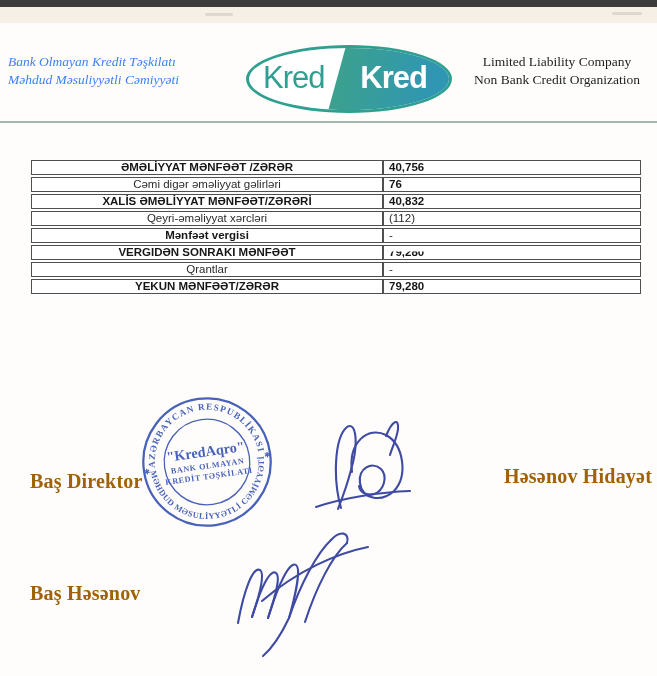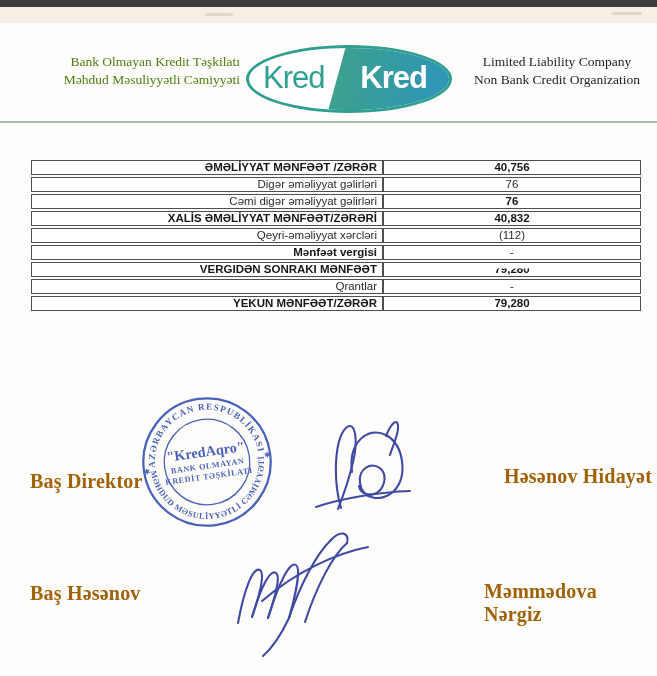--- a/index.html
+++ b/index.html
@@ -5,22 +5,22 @@
   html,body{margin:0;padding:0;}
   body{font-family:"Liberation Serif", serif; background:#ffffff;}
   #doc{position:relative;width:657px;height:676px;background:#fefdfb;overflow:hidden;}
 
   
   .top-bar{position:absolute;left:0;top:0;width:657px;height:7px;background:#3c3c3c;}
   .cream-band{position:absolute;left:0;top:7px;width:657px;height:16px;background:#f5efe6;}
   .smudge{position:absolute;height:3px;background:#d8d2c6;border-radius:2px;opacity:.8;}
 
   
-  .org-left{position:absolute;left:8px;top:53px;width:232px;text-align:right;
-            font-size:13.5px;line-height:17.5px;color:#4d7c0f;}
+  .org-left{position:absolute;left:8px;top:53px;width:232px;text-align:left;
+            font-size:13.5px;line-height:17.5px;color:#3b82f6;font-style:italic;}
   .org-right{position:absolute;left:460px;top:53px;width:194px;text-align:center;
             font-size:13.5px;line-height:17.5px;color:#1e1e1e;}
 
   
   .logo{position:absolute;left:246px;top:45px;width:200px;height:62px;
         border:3px solid #2f9f90;border-radius:50%;background:#fff;overflow:hidden;}
   .logo .grad{position:absolute;top:-2px;bottom:-2px;right:-2px;left:0;
         background:linear-gradient(100deg,#46a96f 5%,#2f96b4 90%);
         clip-path:polygon(48% 0,100% 0,100% 100%,39% 100%);}
   .logo .t1{position:absolute;left:14px;top:50%;transform:translateY(-54%);
@@ -29,22 +29,22 @@
   .logo .t2{position:absolute;right:22px;top:50%;transform:translateY(-54%);
         font-family:"Liberation Sans",sans-serif;font-weight:bold;font-size:31px;
         letter-spacing:-1px;color:#ffffff;}
 
   .rule{position:absolute;left:0;top:121px;width:657px;height:2px;background:#a3b9ad;}
 
   
   .fin-table{position:absolute;left:31px;top:158px;width:610px;border-collapse:separate;
         border-spacing:0 2px;font-family:"Liberation Sans",sans-serif;font-size:11.5px;color:#2b2b2b;}
   .fin-table td{border:1px solid #4f4f4f;height:13px;line-height:13px;padding:0 5px;background:#fff;}
-  .fin-table td.lbl{width:340px;text-align:right;}
-  .fin-table td.val{text-align:center;}
+  .fin-table td.lbl{width:340px;text-align:center;}
+  .fin-table td.val{text-align:left;}
   .fin-table .b{font-weight:bold;color:#161616;}
   .clip-top span{display:inline-block;clip-path:inset(42% 0 0 0);}
 
   
   .stamp{position:absolute;left:131px;top:386px;width:152px;height:152px;
          transform:rotate(-8deg);opacity:.92;}
   .stamp text{fill:#3a55b4;}
   .stamp .ring{font-family:"Liberation Serif",serif;font-weight:bold;font-size:9.6px;letter-spacing:1.2px;}
   .stamp .ring2{font-family:"Liberation Serif",serif;font-weight:bold;font-size:8.8px;letter-spacing:0.6px;}
   .stamp .c1{font-family:"Liberation Serif",serif;font-weight:bold;font-size:15px;}
@@ -88,24 +88,20 @@
     <div>Non Bank Credit Organization</div>
   </div>
 
   <div class="rule"></div>
 
   <table class="fin-table">
     <tbody>
       <tr>
         <td class="lbl b">ƏMƏLİYYAT MƏNFƏƏT /ZƏRƏR</td>
         <td class="val b">40,756</td>
-      </tr>
-      <tr>
-        <td class="lbl">Digər əməliyyat gəlirləri</td>
-        <td class="val">76</td>
       </tr>
       <tr>
         <td class="lbl">Cəmi digər əməliyyat gəlirləri</td>
         <td class="val b">76</td>
       </tr>
       <tr>
         <td class="lbl b">XALİS ƏMƏLİYYAT MƏNFƏƏT/ZƏRƏRİ</td>
         <td class="val b">40,832</td>
       </tr>
       <tr>
@@ -166,15 +162,14 @@
       <path d="M305,622 C316,588 332,556 347,543"></path>
       <path d="M331,540 C340,530 350,532 347,543"></path>
       <path d="M262,601 C298,570 338,553 368,547"></path>
       <path d="M289,618 C280,637 270,650 263,656"></path>
     </g>
   </svg>
 
   <div class="signer lab-dir">Baş Direktor</div>
   <div class="signer nam-dir">Həsənov Hidayət</div>
   <div class="signer lab-acc">Baş Həsənov</div>
-  <div class="signer nam-acc">Məmmədova Nərgiz</div>
 
 </div>
 
 </body></html>

